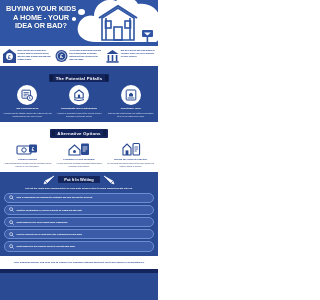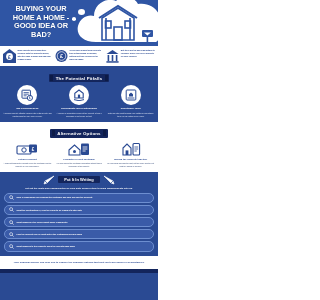--- a/index.html
+++ b/index.html
@@ -234,21 +234,21 @@
         <path d="M34 22 V44 M58 22 V44"></path>
       </g>
       <g fill="#2f55a4">
         <rect x="70" y="34" width="11" height="7" rx="1"></rect>
         <rect x="74.6" y="41" width="1.6" height="6"></rect>
       </g>
       <path d="M72 36.5 l3.4 3 3.4 -3" fill="#ffffff"></path>
     </svg>
     <div class="hero-dot dot-a"></div>
     <div class="hero-dot dot-b"></div>
-    <div class="hero-title">BUYING YOUR HOME A HOME - GOOD IDEA OR BAD?</div>
+    <div class="hero-title">BUYING YOUR KIDS A HOME - YOUR IDEA OR BAD?</div>
   </div>
 
   <div class="stats">
     <div class="stat">
       <svg class="stat-icon" viewBox="0 0 13 14">
         <path fill="#2a4a93" d="M6.5 0 L13 5 V14 H0 V5 Z"></path>
         <circle cx="6.5" cy="7.5" r="3.4" fill="#ffffff"></circle>
         <text x="6.5" y="9.6" font-size="5" fill="#2a4a93" text-anchor="middle" font-family="Liberation Sans, sans-serif" font-weight="bold">£</text>
       </svg>
       <div class="stat-text">Many parents are helping their children onto the property ladder, with the bank of mum and dad now a major lender.</div>

